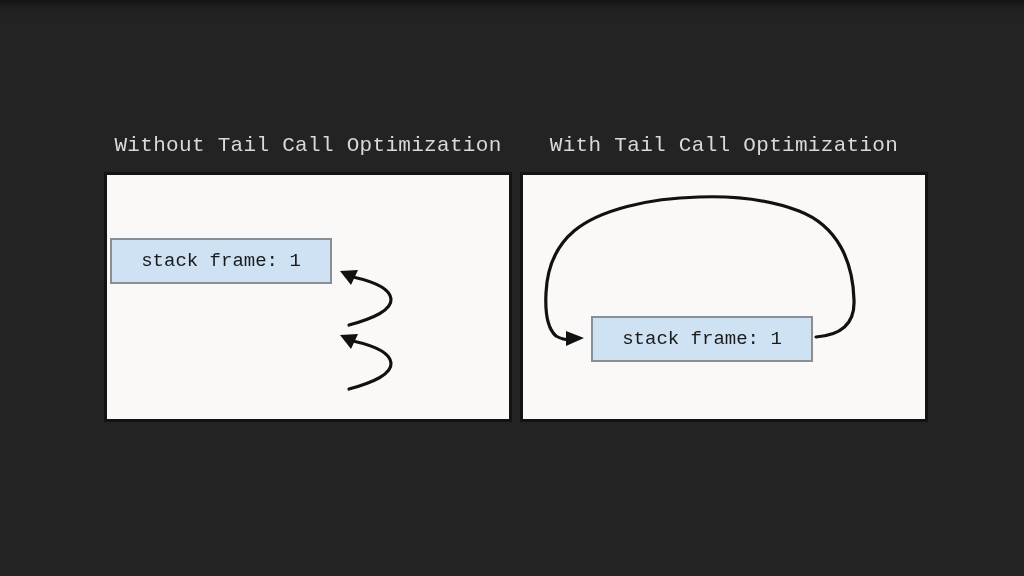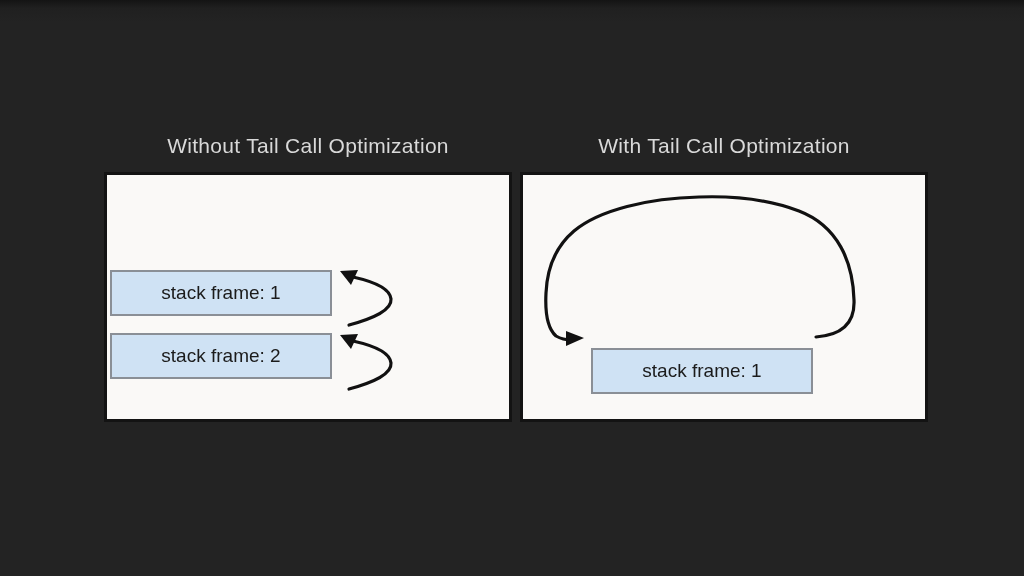--- a/index.html
+++ b/index.html
@@ -6,21 +6,21 @@
     margin: 0;
     padding: 0;
     background: #232323;
   }
   .stage {
     position: relative;
     width: 1024px;
     height: 576px;
     overflow: hidden;
     background: linear-gradient(180deg, #141414 0px, #202020 8px, var(--slide-bg, #232323) 22px);
-    font-family: Liberation Sans, sans-serif;
+    font-family: Liberation Mono, monospace;
   }
   .panel-title {
     position: absolute;
     top: 134px;
     width: 402px;
     text-align: center;
     font-size: 21px;
     font-weight: 400;
     letter-spacing: 0.3px;
     color: var(--title-text, #d9d9d9);
@@ -43,21 +43,20 @@
     width: 222px;
     height: 46px;
     background: var(--box-fill, #cfe2f4);
     border: 2px solid var(--box-border, #8a8f96);
     box-sizing: border-box;
     display: flex;
     align-items: center;
     justify-content: center;
     font-size: 19px;
     color: var(--box-text, #1b1b1b);
-    margin-top: 32px;
   }
   .panel.left .frame-box { left: 3px; }
   .frame-box.f1 { top: 63px; }
   .frame-box.f2 { top: 126px; }
   .frame-box.f3 { top: 189px; }
   .panel.right .frame-box.single { left: 68px; top: 141px; }
   svg.arrows {
     position: absolute;
     left: 0; top: 0;
     width: 1024px;
@@ -79,21 +78,20 @@
 <body>
 
 <div class="stage">
 
   <div class="panel-title left">Without Tail Call Optimization</div>
 
   <div class="panel-title right">With Tail Call Optimization</div>
 
   <div class="panel left">
     <div class="frame-box f1">stack frame: 1</div>
-    <div class="frame-box f2">stack frame: 2</div>
   </div>
 
   <div class="panel right">
     <div class="frame-box single">stack frame: 1</div>
   </div>
 
   <svg class="arrows" viewBox="0 0 1024 576">
 
     <g>
       <path d="M 349 325 C 374 318, 392 310, 391 299 C 390 288, 371 281, 353 277"></path>

